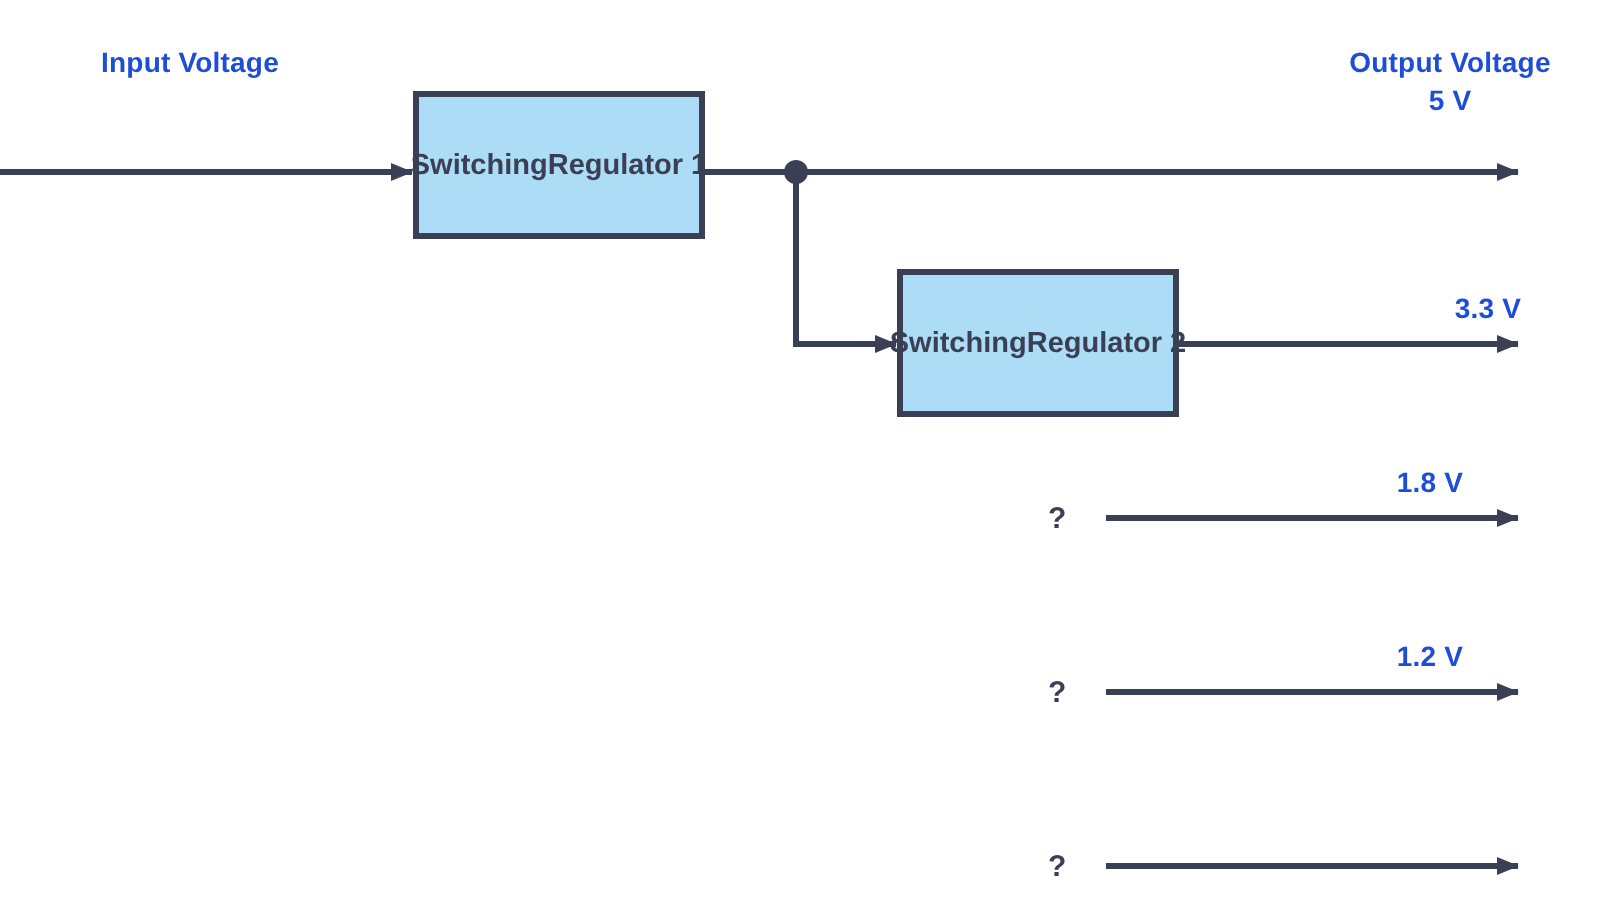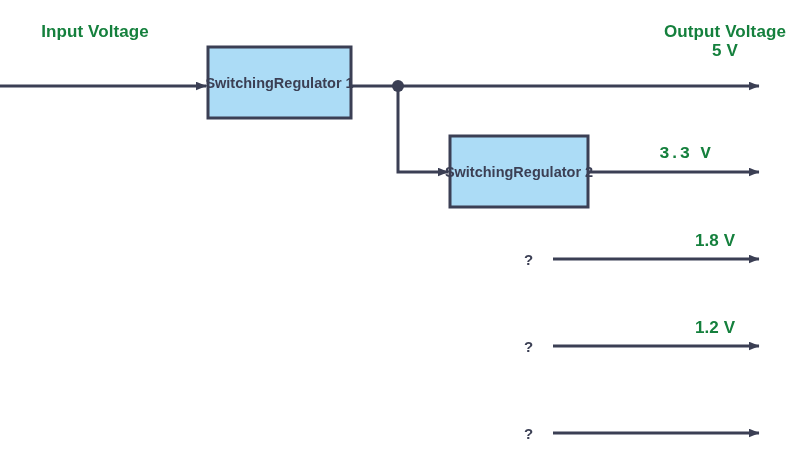--- a/index.html
+++ b/index.html
@@ -19,23 +19,23 @@
   }
   #diagram-svg {
     position: absolute;
     left: 0;
     top: 0;
     width: 805px;
     height: 450px;
   }
   .lbl {
     position: absolute;
-    color: #15803d;
+    color: #1d4ed8;
     font-weight: bold;
-    font-size: 17px;
+    font-size: 14px;
     line-height: 18px;
     letter-spacing: 0.1px;
     white-space: nowrap;
     text-align: center;
   }
   .lbl.two-line {
     line-height: 19px;
   }
   .blockText {
     position: absolute;
@@ -111,21 +111,21 @@
   <div class="blockText" style="left: 450px; top: 136px; width: 138px; height: 71px;">
     <div>Switching</div>
     <div>Regulator 2</div>
   </div>
 
   <div class="lbl two-line" style="left: 635px; top: 22px; width: 180px;">
     <div>Output Voltage</div>
     <div>5 V</div>
   </div>
 
-  <div class="lbl" style="left: 625px; top: 145px; width: 120px; font-family: Liberation Mono, monospace;">
+  <div class="lbl" style="left: 684px; top: 145px; width: 120px;">
     <div>3.3 V</div>
   </div>
 
   <div class="lbl" style="left: 655px; top: 232px; width: 120px;">
     <div>1.8 V</div>
   </div>
   <div class="qmark" style="left: 524px; top: 252px;">?</div>
 
   <div class="lbl" style="left: 655px; top: 319px; width: 120px;">
     <div>1.2 V</div>

